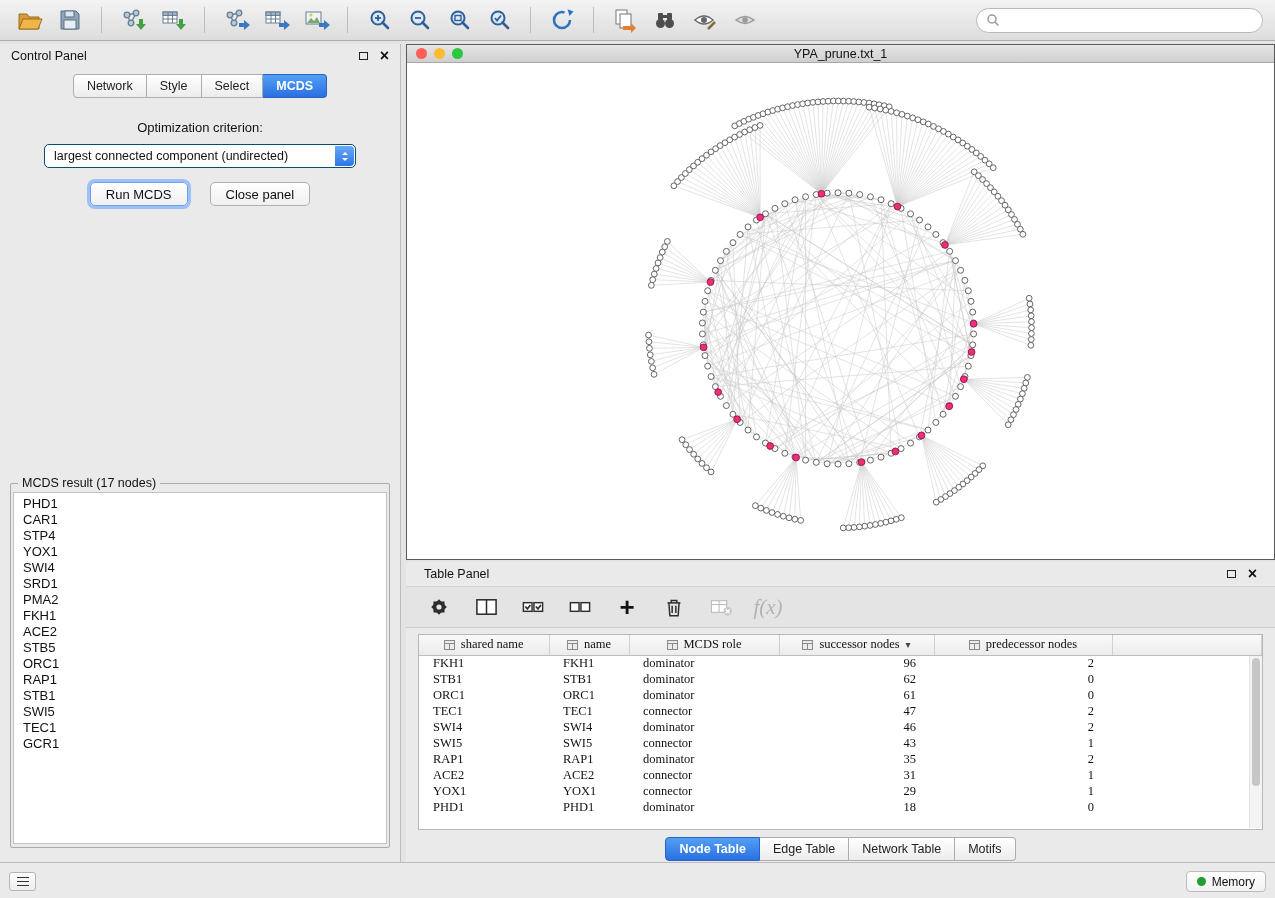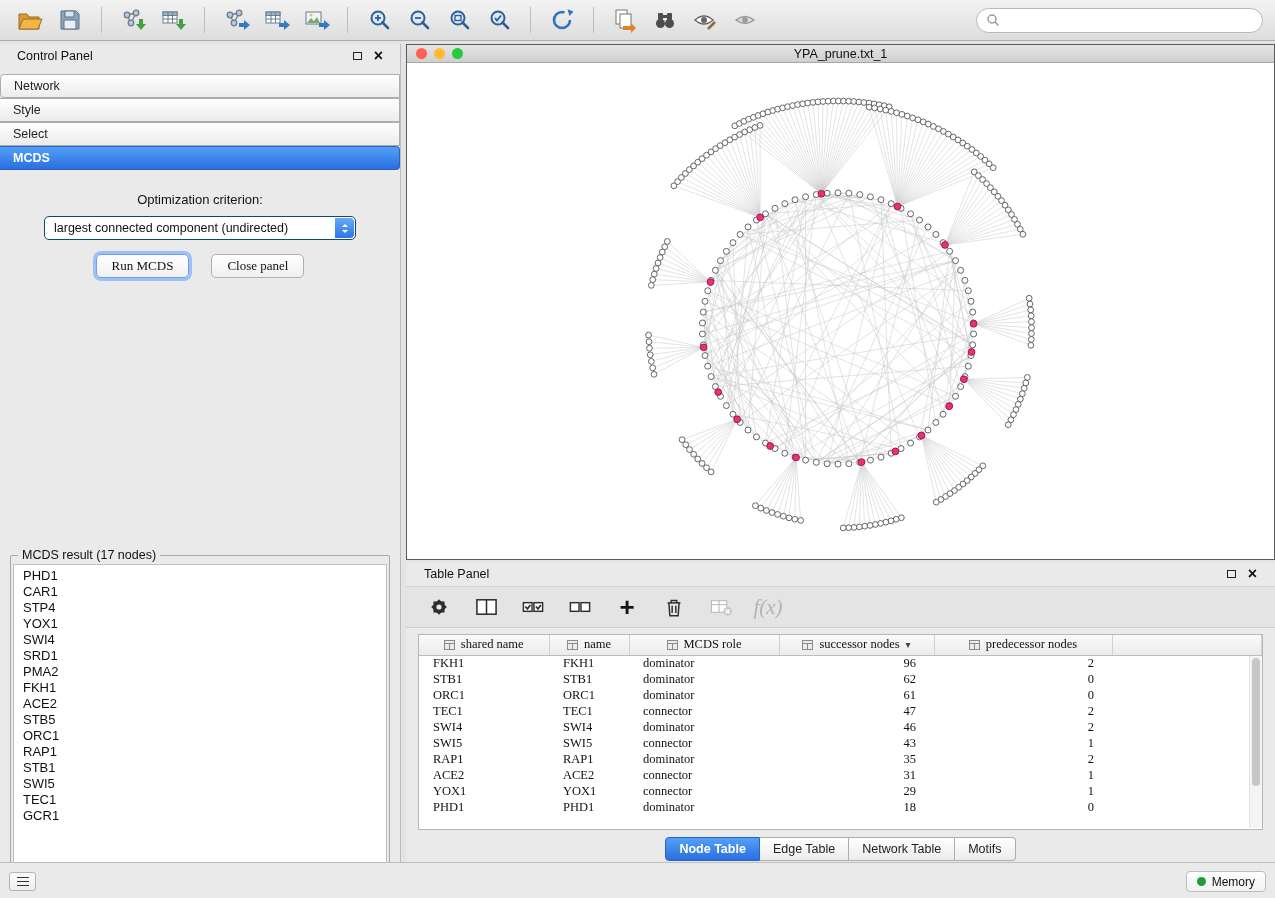--- a/index.html
+++ b/index.html
@@ -10,37 +10,37 @@
 
   
   .toolbar{position:absolute;left:0;top:0;right:0;height:41px;background:linear-gradient(#f3f3f3,#dddddd);border-bottom:1px solid #adadad;display:flex;align-items:center;padding:0 12px;gap:4px;}
   .tbtn{background:none;border:none;width:36px;height:34px;display:flex;align-items:center;justify-content:center;}
   .tsep{width:1px;height:26px;background:#bdbdbd;margin:0 9px;}
   .searchbox{margin-left:auto;width:287px;height:25px;background:#fff;border:1px solid #b9b9b9;border-radius:13px;display:flex;align-items:center;padding:0 9px;gap:5px;}
   .searchbox input{border:none;outline:none;flex:1;font-size:12px;background:transparent;font-family:"Liberation Sans",sans-serif;}
 
   
   .control-panel{position:absolute;left:0;top:44px;width:401px;height:818px;background:#eaeaea;border-right:1px solid #bcbcbc;}
-  .panel-header{height:24px;display:flex;align-items:center;padding:0 17px;font-size:12.5px;}
+  .panel-header{height:24px;display:flex;align-items:center;padding:0 11px;font-size:12.5px;}
   .hicons{margin-left:auto;display:flex;gap:12px;align-items:center;}
   .float-icon{width:9px;height:8px;border:1.5px solid #222;display:inline-block;}
   .close-icon{font-size:16px;font-weight:bold;line-height:1;color:#111;}
-  .tabbar{display:flex;justify-content:center;margin-top:6px;flex-direction:column;}
+  .tabbar{display:flex;justify-content:center;margin-top:6px;}
   .tab{font-size:12.5px;padding:4px 13px;background:linear-gradient(#ffffff,#ececec);border:1px solid #adadad;border-left:none;color:#222;}
   .tab:first-child{border-left:1px solid #adadad;border-radius:4px 0 0 4px;}
   .tab:last-child{border-radius:0 4px 4px 0;}
   .tab.selected{background:linear-gradient(#52a0f5,#2a6fe0);color:#fff;border-color:#2a62c4;font-weight:bold;}
   .opt-label{text-align:center;margin-top:22px;font-size:13px;}
   .dropdown{width:312px;height:24px;margin:9px auto 0;background:#fff;border:1px solid #0c4a6e;border-radius:5px;display:flex;align-items:center;font-size:12.5px;padding-left:9px;position:relative;}
   .dd-btn{position:absolute;right:1px;top:1px;bottom:1px;width:19px;border-radius:0 4px 4px 0;background:linear-gradient(#6aa9f7,#2e75e6);display:flex;flex-direction:column;align-items:center;justify-content:center;gap:1px;}
   .dd-btn i{border:3.5px solid transparent;display:block;width:0;height:0;}
   .dd-up{border-bottom-color:#fff !important;margin-bottom:1px;}
   .dd-down{border-top-color:#fff !important;margin-top:1px;}
   .btnrow{display:flex;justify-content:center;gap:22px;margin-top:14px;}
-  .mbtn{height:24px;padding:0 15px;font-size:13px;background:linear-gradient(#ffffff,#f0f0f0);border:1px solid #b0b0b0;border-radius:5px;color:#111;font-family:Liberation Serif, serif;}
+  .mbtn{height:24px;padding:0 15px;font-size:13px;background:linear-gradient(#ffffff,#f0f0f0);border:1px solid #b0b0b0;border-radius:5px;color:#111;}
   .mbtn.focused{box-shadow:0 0 0 3px rgba(93,156,255,.55);border-color:#6f9ef0;}
   .result-fieldset{margin:270px 10px 0;border:1px solid #a9a9a9;border-radius:2px;padding:2px;height:372px;}
   .result-fieldset legend{font-size:12.5px;padding:0 4px;margin-left:5px;}
   .result-list{background:#fff;border:1px solid #c2c2c2;height:352px;overflow:hidden;padding:3px 0 0 9px;font-size:13px;line-height:16px;}
 
   
   .network-window{position:absolute;left:406px;top:44px;right:0;height:516px;border:1px solid #5a5a5a;background:#fff;}
   .net-titlebar{height:18px;background:linear-gradient(#e5e5e5,#cfcfcf);border-bottom:1px solid #a8a8a8;position:relative;display:flex;align-items:center;}
   .traffic{display:flex;gap:7px;margin-left:9px;position:relative;z-index:2;}
   .traffic i{width:11px;height:11px;border-radius:50%;display:block;}

